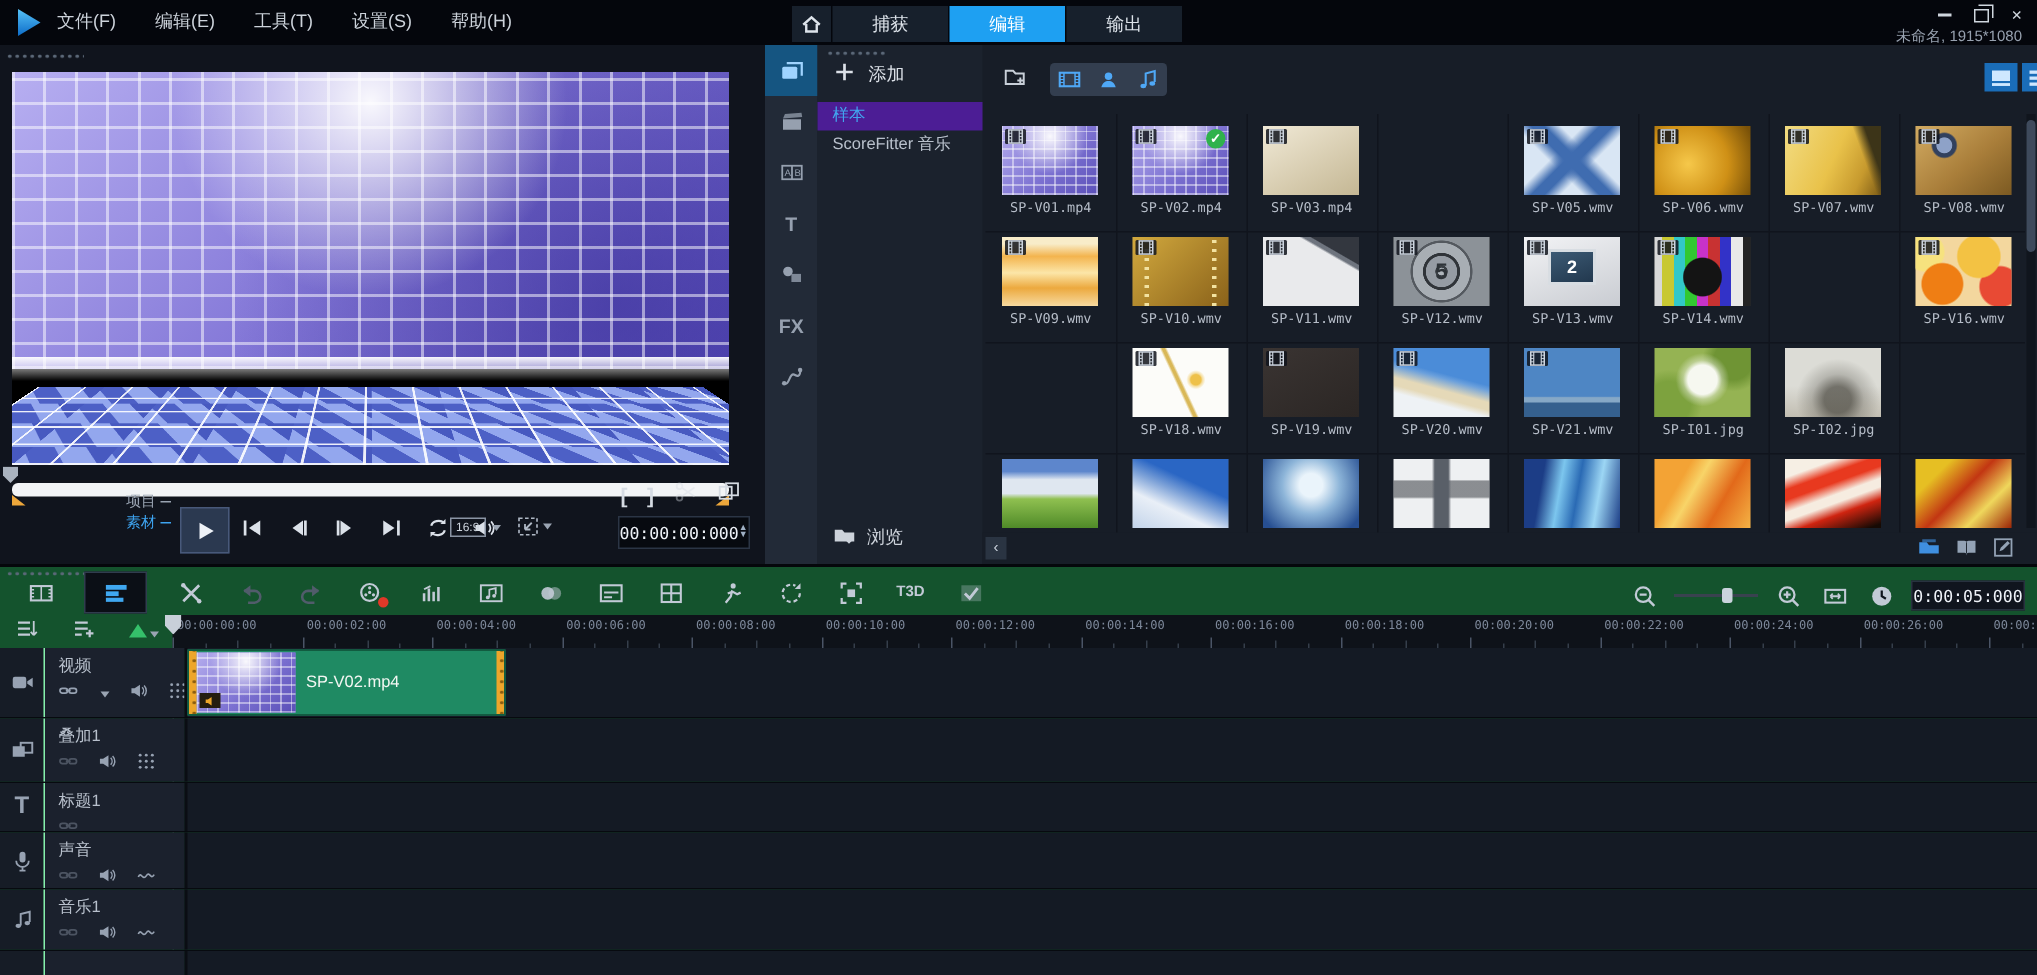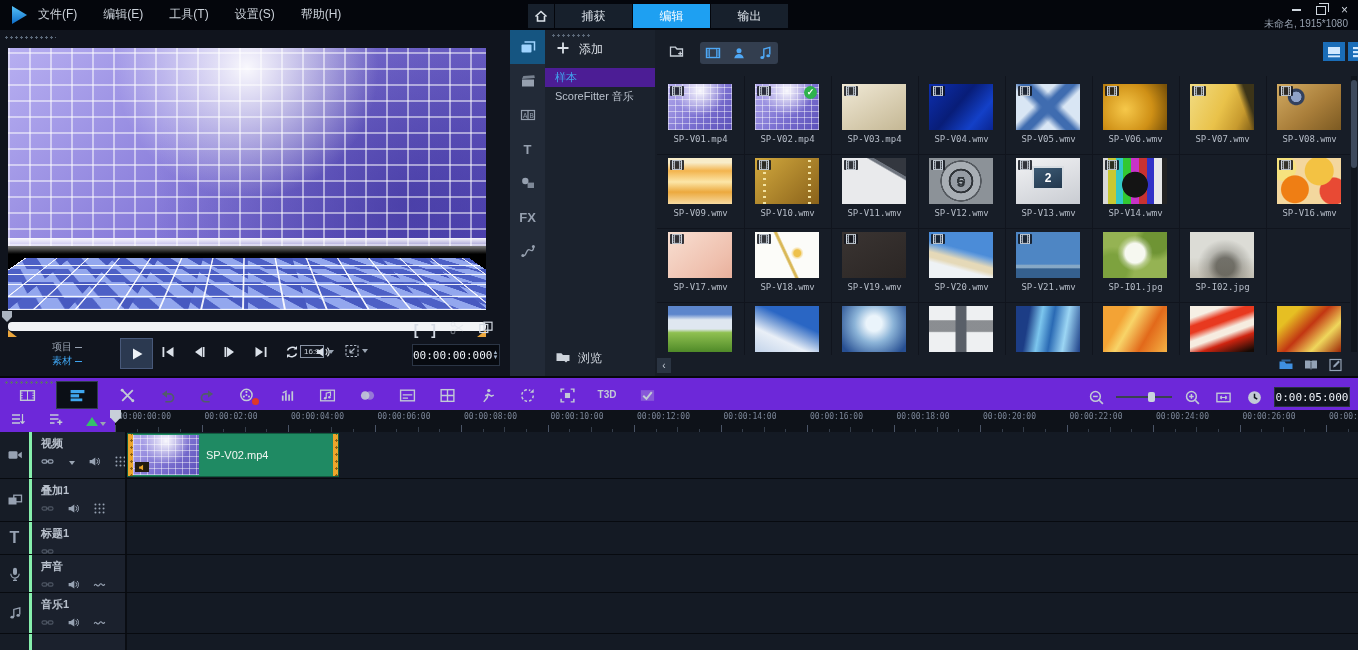--- a/index.html
+++ b/index.html
@@ -38,21 +38,21 @@
   #horizon{position:absolute;left:0;right:0;top:190px;height:16px;background:linear-gradient(180deg,rgba(255,255,255,.95),rgba(255,255,255,0));}
   #floor{position:absolute;left:-60px;right:-60px;bottom:0;height:110px;transform:perspective(240px) rotateX(50deg);transform-origin:50% 100%;
      background-color:#6f82d8;background-image:
      repeating-linear-gradient(90deg,rgba(255,255,255,.9) 0 2px,transparent 2px 42px),
      repeating-linear-gradient(0deg,rgba(255,255,255,.9) 0 2px,transparent 2px 22px),
      linear-gradient(45deg,#93a7ee 25%,#4d60c6 25% 50%,#93a7ee 50% 75%,#4759c0 75%);background-size:auto,auto,60px 30px;}
   #scrub{position:absolute;left:8px;top:292px;width:478px;height:9px;background:#f2f4f6;border-radius:4px;}
   #scrub .tri-l{position:absolute;left:0;bottom:-6px;width:0;height:0;border-left:9px solid #eda73b;border-top:7px solid transparent;}
   #scrub .tri-r{position:absolute;right:0;bottom:-6px;width:0;height:0;border-right:9px solid #eda73b;border-top:7px solid transparent;}
   #scrubmark{position:absolute;left:2px;top:281px;width:10px;height:11px;background:#aab3bf;clip-path:polygon(0 0,100% 0,100% 55%,50% 100%,0 55%);}
-  #srclabels{position:absolute;left:52px;top:310px;width:62px;text-align:left;font-size:10px;line-height:14px;}
+  #srclabels{position:absolute;left:52px;top:298px;width:62px;text-align:right;font-size:10px;line-height:14px;}
   #srclabels .lab{color:#99a3b1;} #srclabels .lab.on{color:#3ea4f0;}
   .dash{display:inline-block;width:7px;height:1px;background:currentColor;vertical-align:middle;margin-left:3px;}
   #playbtn{position:absolute;left:120px;top:308px;width:31px;height:29px;background:#2b3950;border:1px solid #48597a;display:flex;align-items:center;justify-content:center;color:#eef2f7;}
   #transport{position:absolute;left:158px;top:312px;display:flex;gap:11px;align-items:center;color:#dbe1e9;}
   #transport .pbtn{width:20px;height:20px;display:flex;align-items:center;justify-content:center;}
   #aspectbox{position:absolute;left:300px;top:315px;display:flex;align-items:center;gap:2px;color:#aeb7c4;}
   #aspectbox .abox{border:1px solid #8a94a4;font-size:8px;padding:1px 3px;color:#cdd4dd;}
   #enlarge{position:absolute;left:344px;top:313px;display:flex;align-items:center;color:#aeb7c4;}
   #editrow{position:absolute;right:16px;top:290px;display:flex;gap:13px;align-items:center;color:#d5dbe3;font-size:14px;}
   #tcbox{position:absolute;right:10px;top:314px;width:86px;height:20px;background:#070a10;border:1px solid #2b3545;display:flex;align-items:center;}
@@ -118,21 +118,21 @@
   .th-i03{background-image:linear-gradient(90deg,transparent 66%,#3a2a16 68% 70%,transparent 72%),radial-gradient(circle at 70% 40%,#382814 0 4%,transparent 6%),linear-gradient(180deg,#c5762c 0 52%,#ead8b4 56% 82%,#d8c294);}
   .th-r41{background-image:linear-gradient(180deg,#5d86cc 0 18%,#dfe7f0 30% 50%,#8fc050 58%,#4f8a28);}
   .th-r42{background-image:linear-gradient(205deg,#2a66c4 0 35%,#7fa3d8 50%,#e9eff7 68%,#c3d4ea);}
   .th-r43{background-image:radial-gradient(circle at 50% 38%,#eaf4fb 0 18%,#8cb4d8 45%,#274f92 90%);}
   .th-r44{background-color:#eef0f2;background-image:linear-gradient(90deg,transparent 40%,#595f68 43% 57%,transparent 60%),linear-gradient(180deg,transparent 30%,rgba(40,44,50,.5) 32% 55%,transparent 58%);}
   .th-r45{background-image:linear-gradient(100deg,#1c3d86 0 20%,#7cc6ee 38%,#2a6ab4 55%,#9cd6f4 75%,#1c3d86);}
   .th-r46{background-image:linear-gradient(120deg,#f3a335 0 28%,#f8d468 42%,#e2691a 68%,#f5b345);}
   .th-r47{background-image:linear-gradient(160deg,#f6efe4 0 18%,#e8391f 30% 40%,#f6ece0 52% 60%,#cf2410 72%,#160a04 96%);}
   .th-r48{background-image:linear-gradient(135deg,#e6bf23 0 22%,#c23612 48%,#efd75c 72%,#9c2406);}
   
-  #timeline{position:absolute;left:0;top:376px;right:0;bottom:0;background:#6d28d9;border-top:2px solid #05070b;}
+  #timeline{position:absolute;left:0;top:376px;right:0;bottom:0;background:#14532d;border-top:2px solid #05070b;}
   #tltools{position:absolute;left:0;top:2px;right:0;height:30px;display:flex;align-items:center;}
   #tlleft{display:flex;align-items:center;gap:18px;padding-left:16px;color:#c2cad6;}
   .tlb{width:22px;height:22px;display:flex;align-items:center;justify-content:center;}
   .tlb svg{width:17px;height:17px;}
   .tlb.disabled{color:#515c6b;}
   .tlb.boxed{width:40px;height:26px;background:#0b0f16;border:1px solid #303c4e;color:#3fa7f0;}
   .tlb .tic{font-size:10px;}
   .recwrap{position:relative;}
   .recdot{position:absolute;right:-1px;bottom:1px;width:7px;height:7px;border-radius:50%;background:#e03828;}
   #tlright{position:absolute;right:0;top:2px;height:30px;display:flex;align-items:center;gap:9px;padding-right:8px;color:#c2cad6;}
@@ -145,21 +145,21 @@
   .tinycaret{width:0;height:0;border-left:3px solid transparent;border-right:3px solid transparent;border-top:4px solid #9aa4b2;display:inline-block;margin-left:2px;}
   #ruler{position:absolute;left:115px;top:0;right:0;height:22px;background:#0e1219;border-bottom:1px solid #1d2430;}
   .rlab{position:absolute;top:2px;font-family:"DejaVu Sans Mono",monospace;font-size:8px;color:#7c8799;white-space:nowrap;}
   .tick{position:absolute;bottom:0;width:1px;background:#4a5466;}
   .tick.minor{background:#353e4b;}
   #phead{position:absolute;left:-5px;top:0;width:11px;height:13px;background:#c8cfd9;clip-path:polygon(0 0,100% 0,100% 55%,50% 100%,0 55%);z-index:5;}
   #phline{position:absolute;left:115px;top:54px;bottom:0;width:1px;background:rgba(190,200,215,.35);z-index:0;}
   #tracks{position:absolute;left:0;top:54px;right:0;bottom:0;}
   .trow{display:flex;border-bottom:1px solid #070a0f;}
   .ticol{width:29px;background:#161c26;display:flex;align-items:center;justify-content:center;color:#97a2b2;}
-  .thead{width:84px;background:#1b212d;padding:4px 0 0 9px;border-left:3px solid #86efac;font-weight:bold;}
+  .thead{width:84px;background:#1b212d;padding:4px 0 0 9px;border-left:1px solid #86efac;}
   .tname{font-size:11px;color:#b8c0cc;}
   .tctrls{margin-top:3px;display:flex;gap:13px;align-items:center;color:#97a2b2;}
   .tctrls .ic svg{width:13px;height:13px;}
   .tcontent{flex:1;background:#141a24;border-left:2px solid #0a0d13;position:relative;z-index:1;}
   #clip{position:absolute;left:0;top:1px;height:44px;width:212px;background:#1f8a63;border:1px solid #115c40;box-sizing:border-box;display:flex;align-items:center;}
   .chandle{position:absolute;top:0;bottom:0;width:5px;background:#eda62b;background-image:radial-gradient(circle,#8a5e10 1px,transparent 1.3px);background-size:5px 7px;background-position:1px 3px;}
   .chandle.l{left:0;} .chandle.r{right:0;}
   #clipthumb{position:absolute;left:5px;top:1px;bottom:1px;width:66px;}
   #clipbadge{position:absolute;left:7px;bottom:4px;width:14px;height:10px;background:#241d10;display:flex;align-items:center;justify-content:center;color:#eda62b;}
   #clipbadge svg{width:9px;height:9px;}
@@ -502,32 +502,20 @@
               <span class="ic fbadge">
                 <svg viewBox="0 0 16 16">
                   <rect x=".8" y="1" width="14.4" height="14" fill="none" stroke="currentColor" stroke-width="1.6"></rect>
                   <path d="M4 1v14M12 1v14" stroke="currentColor" stroke-width="1.2"></path>
                   <path d="M.8 4.5h3.2M.8 8h3.2M.8 11.5h3.2M12 4.5h3.2M12 8h3.2M12 11.5h3.2" stroke="currentColor" stroke-width="1"></path>
                 </svg>
               </span>
             </div>
             <div class="clabel">SP-V03.mp4</div>
           </div>
-          <div class="cell" style="left: 264px; top: 50px;">
-            <div class="th th-v04">
-              <span class="ic fbadge">
-                <svg viewBox="0 0 16 16">
-                  <rect x=".8" y="1" width="14.4" height="14" fill="none" stroke="currentColor" stroke-width="1.6"></rect>
-                  <path d="M4 1v14M12 1v14" stroke="currentColor" stroke-width="1.2"></path>
-                  <path d="M.8 4.5h3.2M.8 8h3.2M.8 11.5h3.2M12 4.5h3.2M12 8h3.2M12 11.5h3.2" stroke="currentColor" stroke-width="1"></path>
-                </svg>
-              </span>
-            </div>
-            <div class="clabel">SP-V04.wmv</div>
-          </div>
           <div class="cell" style="left: 351px; top: 50px;">
             <div class="th th-v05">
               <span class="ic fbadge">
                 <svg viewBox="0 0 16 16">
                   <rect x=".8" y="1" width="14.4" height="14" fill="none" stroke="currentColor" stroke-width="1.6"></rect>
                   <path d="M4 1v14M12 1v14" stroke="currentColor" stroke-width="1.2"></path>
                   <path d="M.8 4.5h3.2M.8 8h3.2M.8 11.5h3.2M12 4.5h3.2M12 8h3.2M12 11.5h3.2" stroke="currentColor" stroke-width="1"></path>
                 </svg>
               </span>
             </div>
@@ -647,32 +635,20 @@
             <div class="th th-v16">
               <span class="ic fbadge">
                 <svg viewBox="0 0 16 16">
                   <rect x=".8" y="1" width="14.4" height="14" fill="none" stroke="currentColor" stroke-width="1.6"></rect>
                   <path d="M4 1v14M12 1v14" stroke="currentColor" stroke-width="1.2"></path>
                   <path d="M.8 4.5h3.2M.8 8h3.2M.8 11.5h3.2M12 4.5h3.2M12 8h3.2M12 11.5h3.2" stroke="currentColor" stroke-width="1"></path>
                 </svg>
               </span>
             </div>
             <div class="clabel">SP-V16.wmv</div>
-          </div>
-          <div class="cell" style="left: 3px; top: 198px;">
-            <div class="th th-v17">
-              <span class="ic fbadge">
-                <svg viewBox="0 0 16 16">
-                  <rect x=".8" y="1" width="14.4" height="14" fill="none" stroke="currentColor" stroke-width="1.6"></rect>
-                  <path d="M4 1v14M12 1v14" stroke="currentColor" stroke-width="1.2"></path>
-                  <path d="M.8 4.5h3.2M.8 8h3.2M.8 11.5h3.2M12 4.5h3.2M12 8h3.2M12 11.5h3.2" stroke="currentColor" stroke-width="1"></path>
-                </svg>
-              </span>
-            </div>
-            <div class="clabel">SP-V17.wmv</div>
           </div>
           <div class="cell" style="left: 90px; top: 198px;">
             <div class="th th-v18">
               <span class="ic fbadge">
                 <svg viewBox="0 0 16 16">
                   <rect x=".8" y="1" width="14.4" height="14" fill="none" stroke="currentColor" stroke-width="1.6"></rect>
                   <path d="M4 1v14M12 1v14" stroke="currentColor" stroke-width="1.2"></path>
                   <path d="M.8 4.5h3.2M.8 8h3.2M.8 11.5h3.2M12 4.5h3.2M12 8h3.2M12 11.5h3.2" stroke="currentColor" stroke-width="1"></path>
                 </svg>
               </span>

